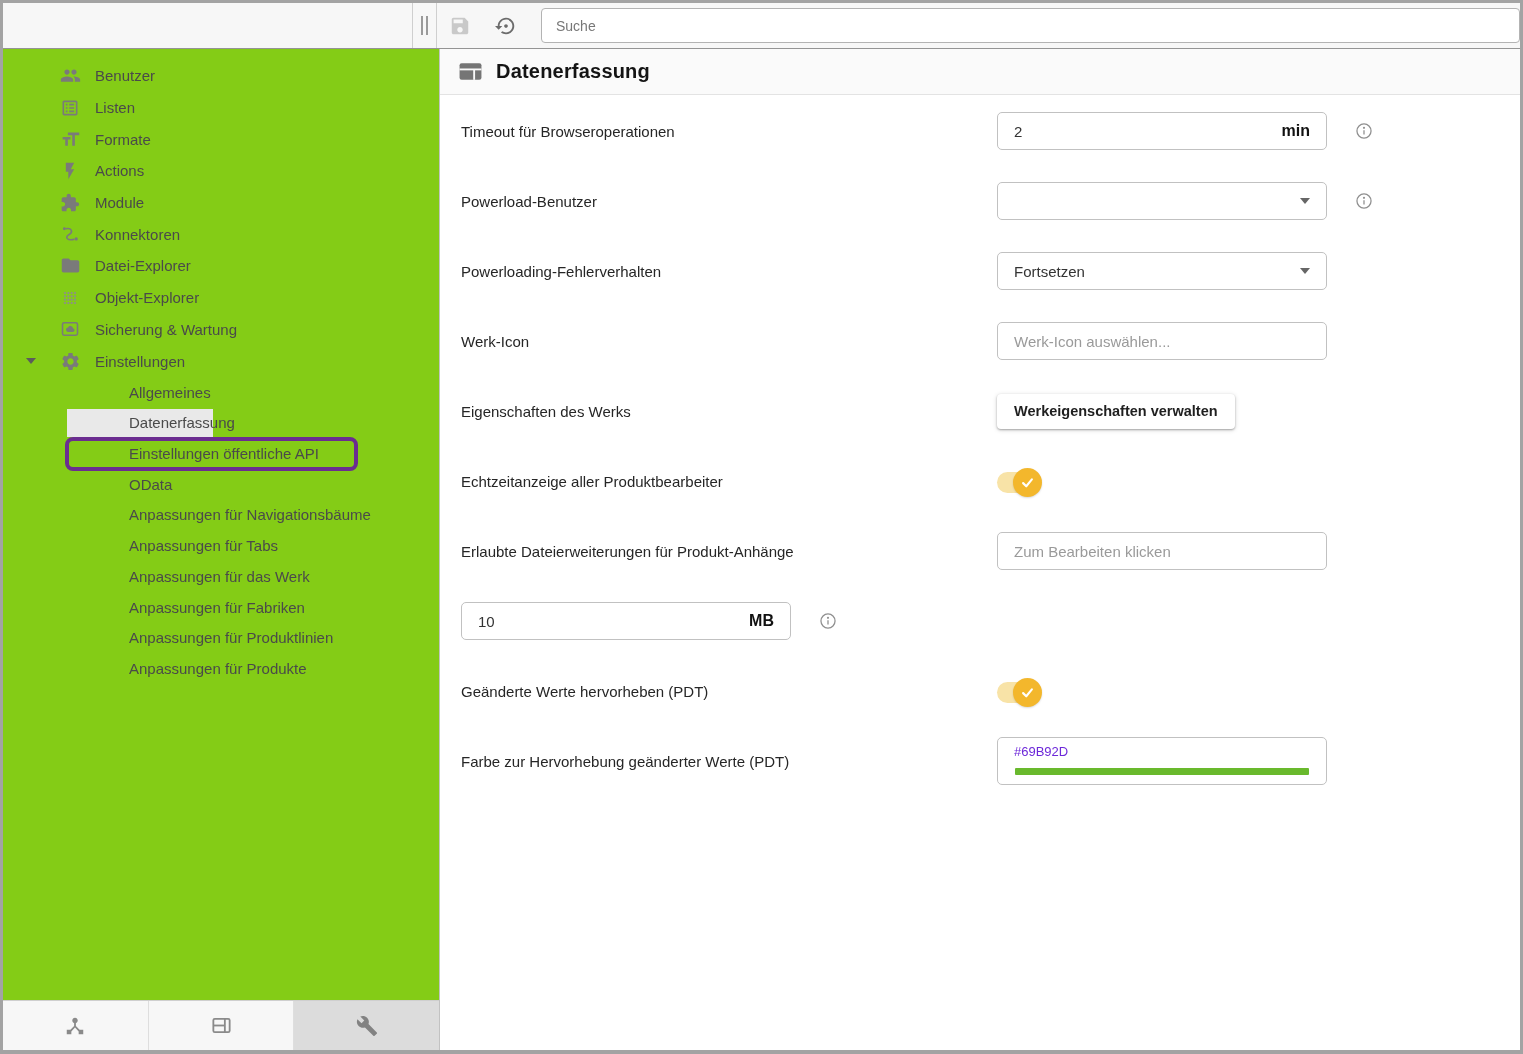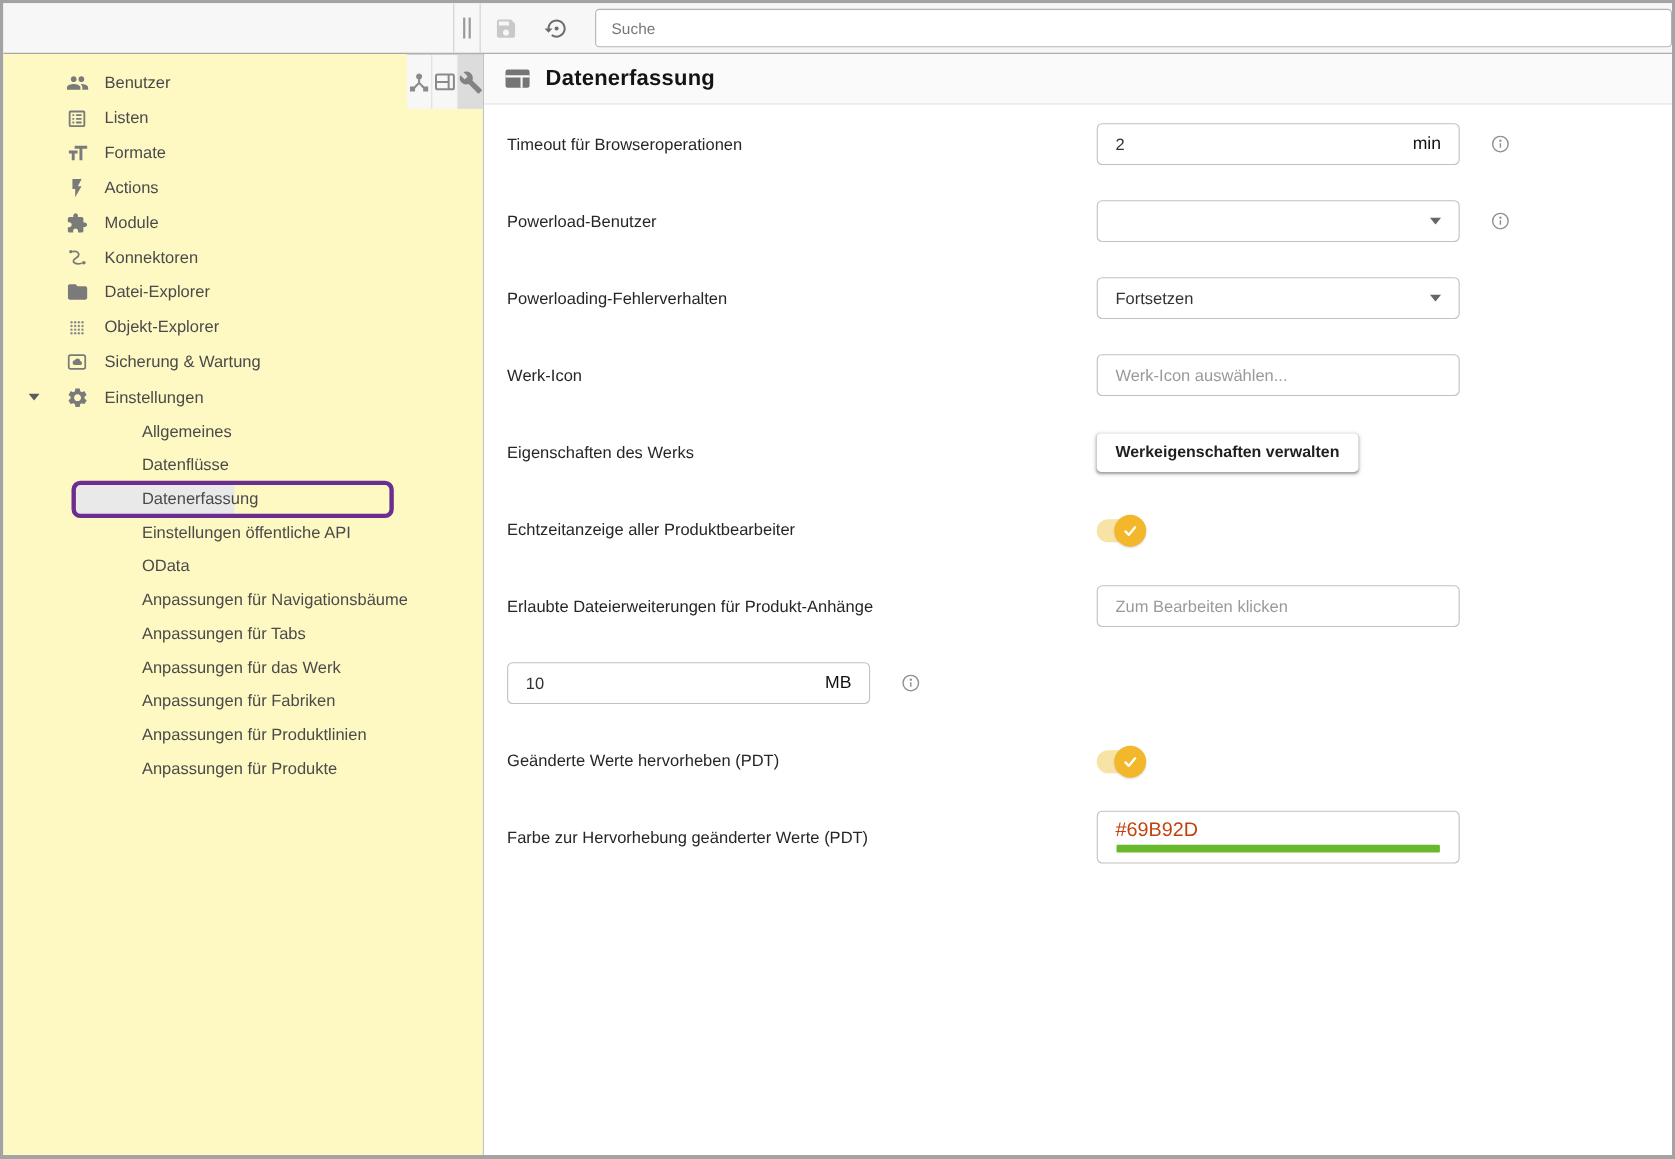--- a/index.html
+++ b/index.html
@@ -20,22 +20,22 @@
   .tb-icon.save { margin-left:11px; }
   .tb-icon.restore { margin-left:22px; }
   .search-box { flex:1; height:35px; margin-left:23px; margin-right:0px; border:1px solid #b3b3b3;
                 border-radius:4px; background:#fff; display:flex; align-items:center; padding:0 14px; }
   .search-box input { border:none; outline:none; width:100%; font-size:14px; color:#444;
                       font-family:"Liberation Sans", sans-serif; background:transparent; }
   .search-box input::placeholder { color:#777; }
 
   
   .body-row { flex:1; display:flex; min-height:0; }
-  .sidebar { width:437px; flex:0 0 437px; background:#fef9c3; border-right:1px solid #c2c2c2;
-             position:relative; display:flex; flex-direction:row; }
+  .sidebar { width:437px; flex:0 0 437px; background:#84cc16; border-right:1px solid #c2c2c2;
+             position:relative; display:flex; flex-direction:column; }
   .main { flex:1; background:#fff; display:flex; flex-direction:column; min-width:0; }
 
   
   .nav { flex:1; padding-top:11px; overflow:hidden; position:relative; }
   .nav-item { height:31.7px; display:flex; align-items:center; cursor:pointer; position:relative; }
   .nav-item .nicon { position:absolute; left:55px; width:24px; height:24px; display:flex;
                      align-items:center; justify-content:center; }
   .nav-item .nlabel { padding-left:92px; font-size:15px; color:#4a4a4a; white-space:nowrap; }
   .nav-item .expander { position:absolute; left:23px; width:0; height:0;
                         border-left:5px solid transparent; border-right:5px solid transparent;
@@ -63,40 +63,40 @@
   .form-row { display:flex; align-items:center; height:70px; }
   .row-label { width:536px; flex:0 0 536px; font-size:15px; color:#262626; }
   .row-control { width:330px; flex:0 0 330px; position:relative; }
   .row-info { margin-left:28px; display:flex; align-items:center; cursor:pointer; }
 
   .textfield { height:38px; border:1px solid #c1c1c1; border-radius:5px; background:#fff;
                display:flex; align-items:center; padding:0 16px; }
   .textfield input { border:none; outline:none; flex:1; min-width:0; font-size:15px; color:#333;
                      font-family:"Liberation Sans", sans-serif; background:transparent; }
   .textfield input::placeholder { color:#9a9a9a; }
-  .textfield .suffix { font-size:16px; font-weight:normal; color:#111; margin-left:8px; }
+  .textfield .suffix { font-size:16px; font-weight:bold; color:#111; margin-left:8px; }
   .selectfield { cursor:pointer; justify-content:space-between; }
   .selectfield .sel-value { font-size:15px; color:#333;text-align:center; }
   .caret { width:0; height:0; border-left:5.5px solid transparent; border-right:5.5px solid transparent;
            border-top:6px solid #666; }
 
   .action-btn { height:35px; background:#fff; border:none; border-radius:4px; padding:0 17px;
                 font-family:"Liberation Sans", sans-serif; font-size:14.5px; font-weight:bold; color:#1f1f1f;
                 box-shadow:0 1px 2px rgba(0,0,0,.28), 0 1px 5px rgba(0,0,0,.16); cursor:pointer; }
 
   .toggle { position:relative; width:41px; height:21px; cursor:pointer; margin-top:2px; }
   .toggle .track { position:absolute; left:0; top:0; width:41px; height:21px; border-radius:10.5px;
                    background:#f8e3a7; }
   .toggle .thumb { position:absolute; right:-4px; top:-4px; width:29px; height:29px; border-radius:50%;
                    background:#f3b72c; display:flex; align-items:center; justify-content:center;
                    box-shadow:0 1px 2px rgba(0,0,0,.15); }
 
   .colorfield { height:48px; border:1px solid #c1c1c1; border-radius:5px; background:#fff;
                 position:relative; padding:6px 16px 0; cursor:text; }
-  .colorfield .color-value { font-size:18px; color:#c2410c; }
+  .colorfield .color-value { font-size:13px; color:#6d28d9; }
   .colorfield .color-bar { position:absolute; left:17px; right:17px; bottom:9px; height:7px; border-radius:1px; }
 
   svg { display:block; }
 </style>
 </head>
 <body>
 
 <div class="window">
 
   <div class="toolbar">
@@ -233,23 +233,20 @@
                 <path d="M19.14 12.94c.04-.3.06-.61.06-.94 0-.32-.02-.64-.07-.94l2.03-1.58c.18-.14.23-.41.12-.61l-1.92-3.32c-.12-.22-.37-.29-.59-.22l-2.39.96c-.5-.38-1.03-.7-1.62-.94l-.36-2.54c-.04-.24-.24-.41-.48-.41h-3.84c-.24 0-.43.17-.47.41l-.36 2.54c-.59.24-1.13.57-1.62.94l-2.39-.96c-.22-.08-.47 0-.59.22L2.74 8.87c-.12.21-.08.47.12.61l2.03 1.58c-.05.3-.09.63-.09.94s.02.64.07.94l-2.03 1.58c-.18.14-.23.41-.12.61l1.92 3.32c.12.22.37.29.59.22l2.39-.96c.5.38 1.03.7 1.62.94l.36 2.54c.05.24.24.41.48.41h3.84c.24 0 .44-.17.47-.41l.36-2.54c.59-.24 1.13-.56 1.62-.94l2.39.96c.22.08.47 0 .59-.22l1.92-3.32c.12-.22.07-.47-.12-.61l-2.01-1.58zM12 15.6c-1.98 0-3.6-1.62-3.6-3.6s1.62-3.6 3.6-3.6 3.6 1.62 3.6 3.6-1.62 3.6-3.6 3.6z"></path>
               </svg>
           </span>
           <span class="nlabel">Einstellungen</span>
         </div>
 
         <div class="sub-item">
           <span class="nlabel">Allgemeines</span>
         </div>
         <div class="sub-item">
-          <span class="nlabel">Datenflüsse</span>
-        </div>
-        <div class="sub-item">
           <span class="sel-bg"></span>
           <span class="nlabel">Datenerfassung</span>
         </div>
         <div class="sub-item">
           <span class="nlabel">Einstellungen öffentliche API</span>
         </div>
         <div class="sub-item">
           <span class="nlabel">OData</span>
         </div>
         <div class="sub-item">

